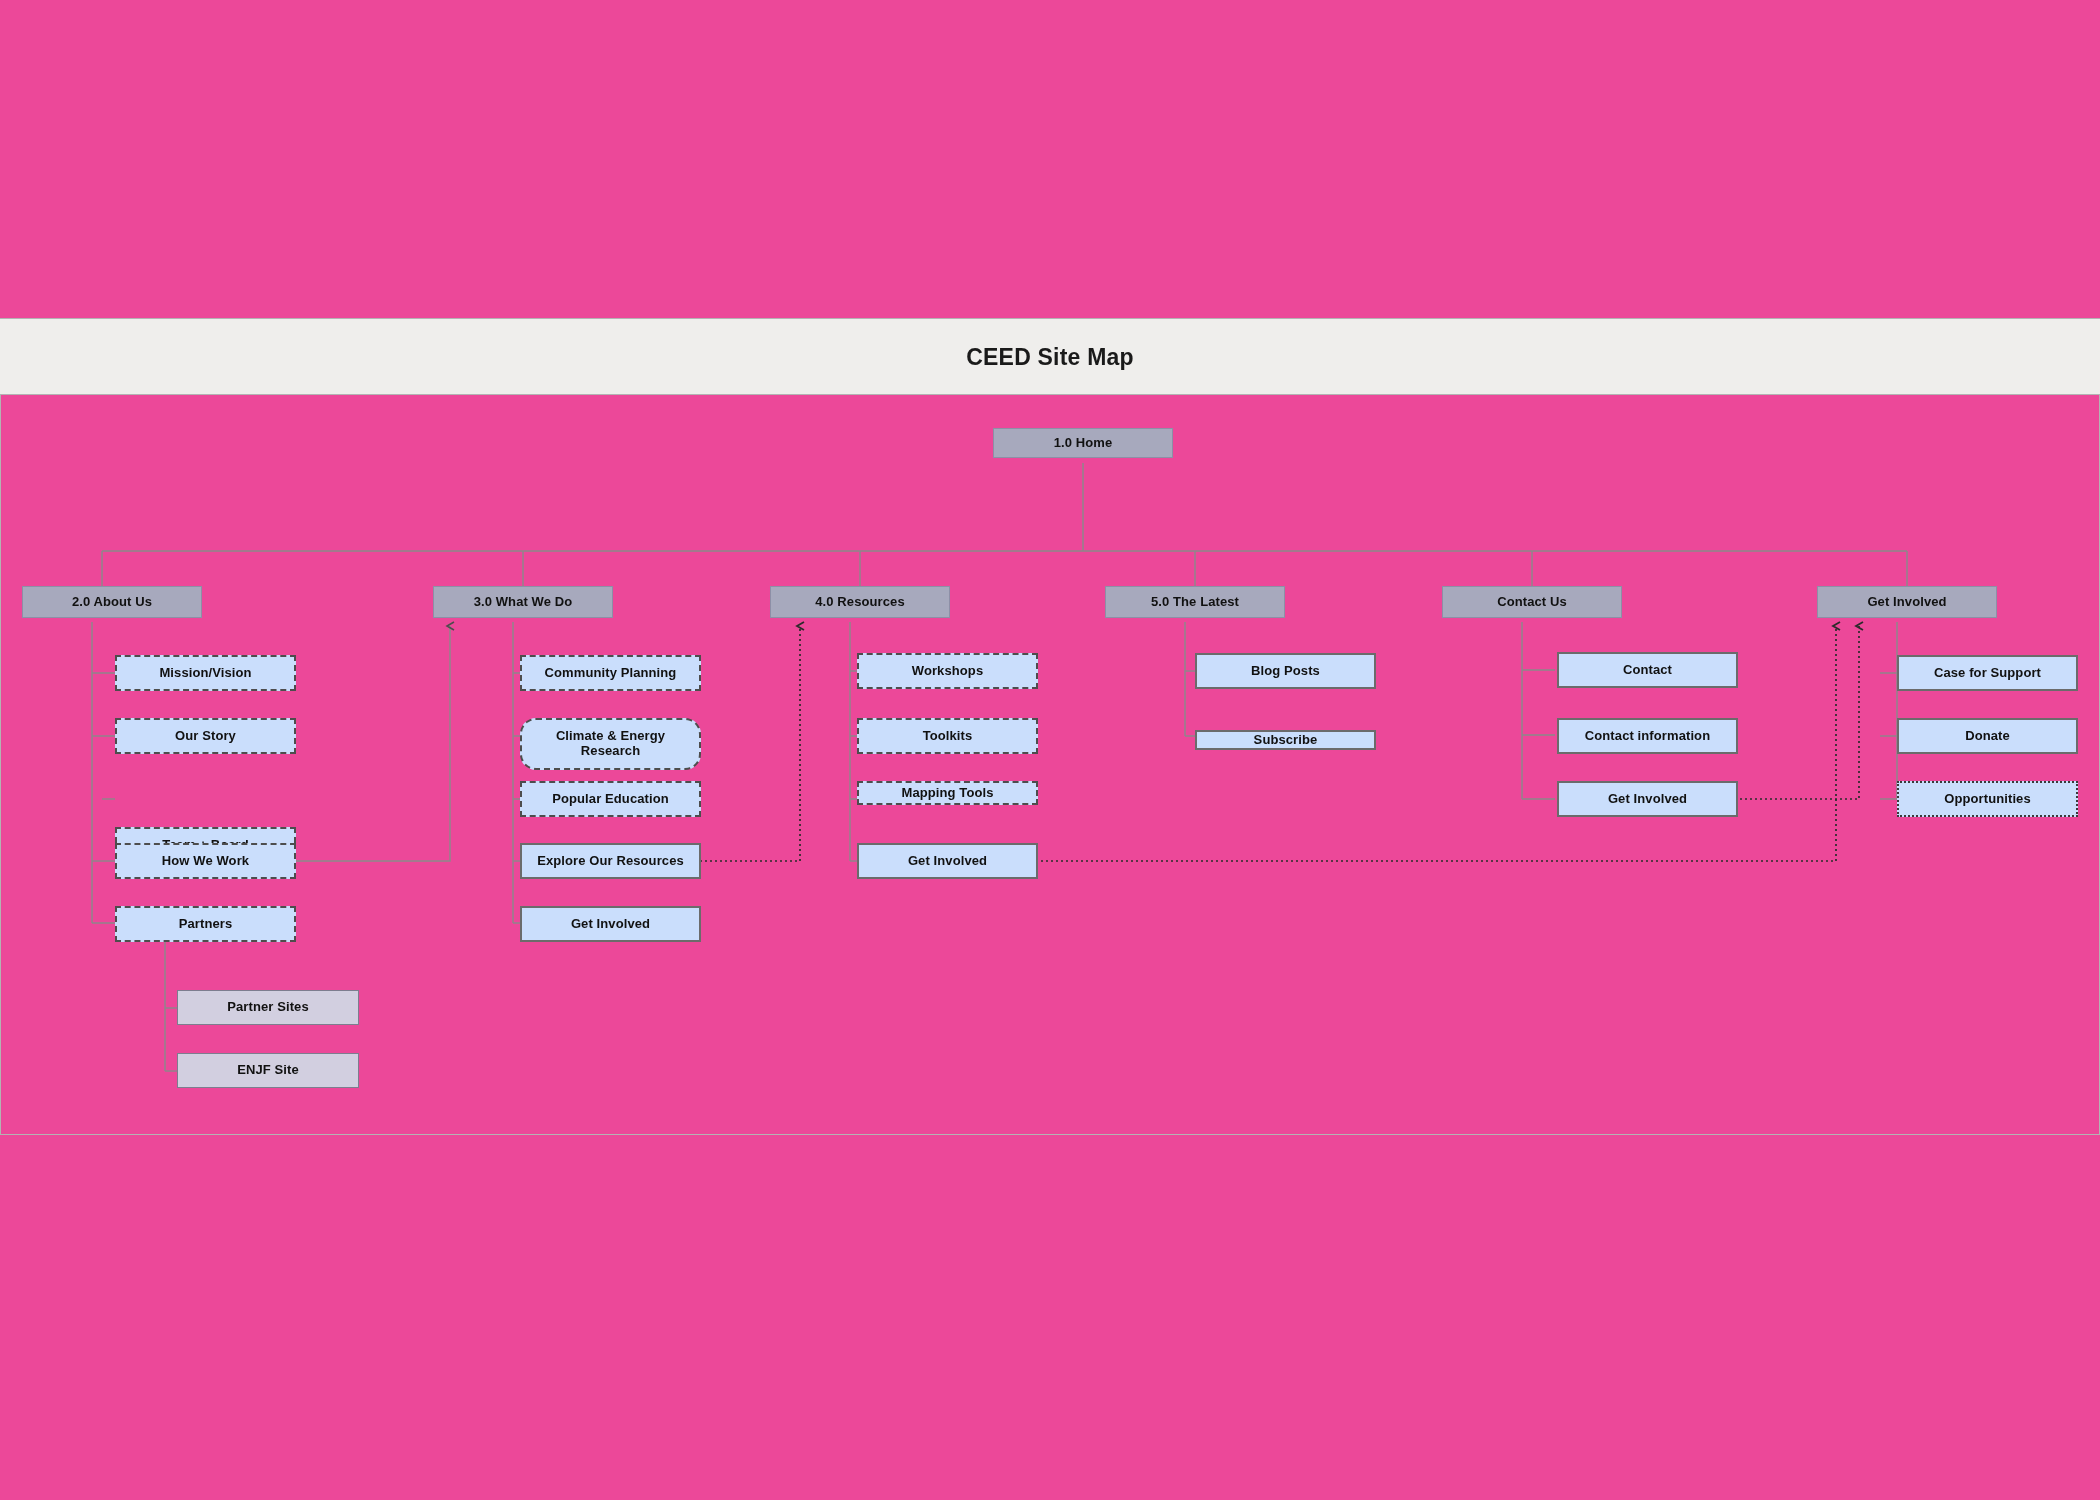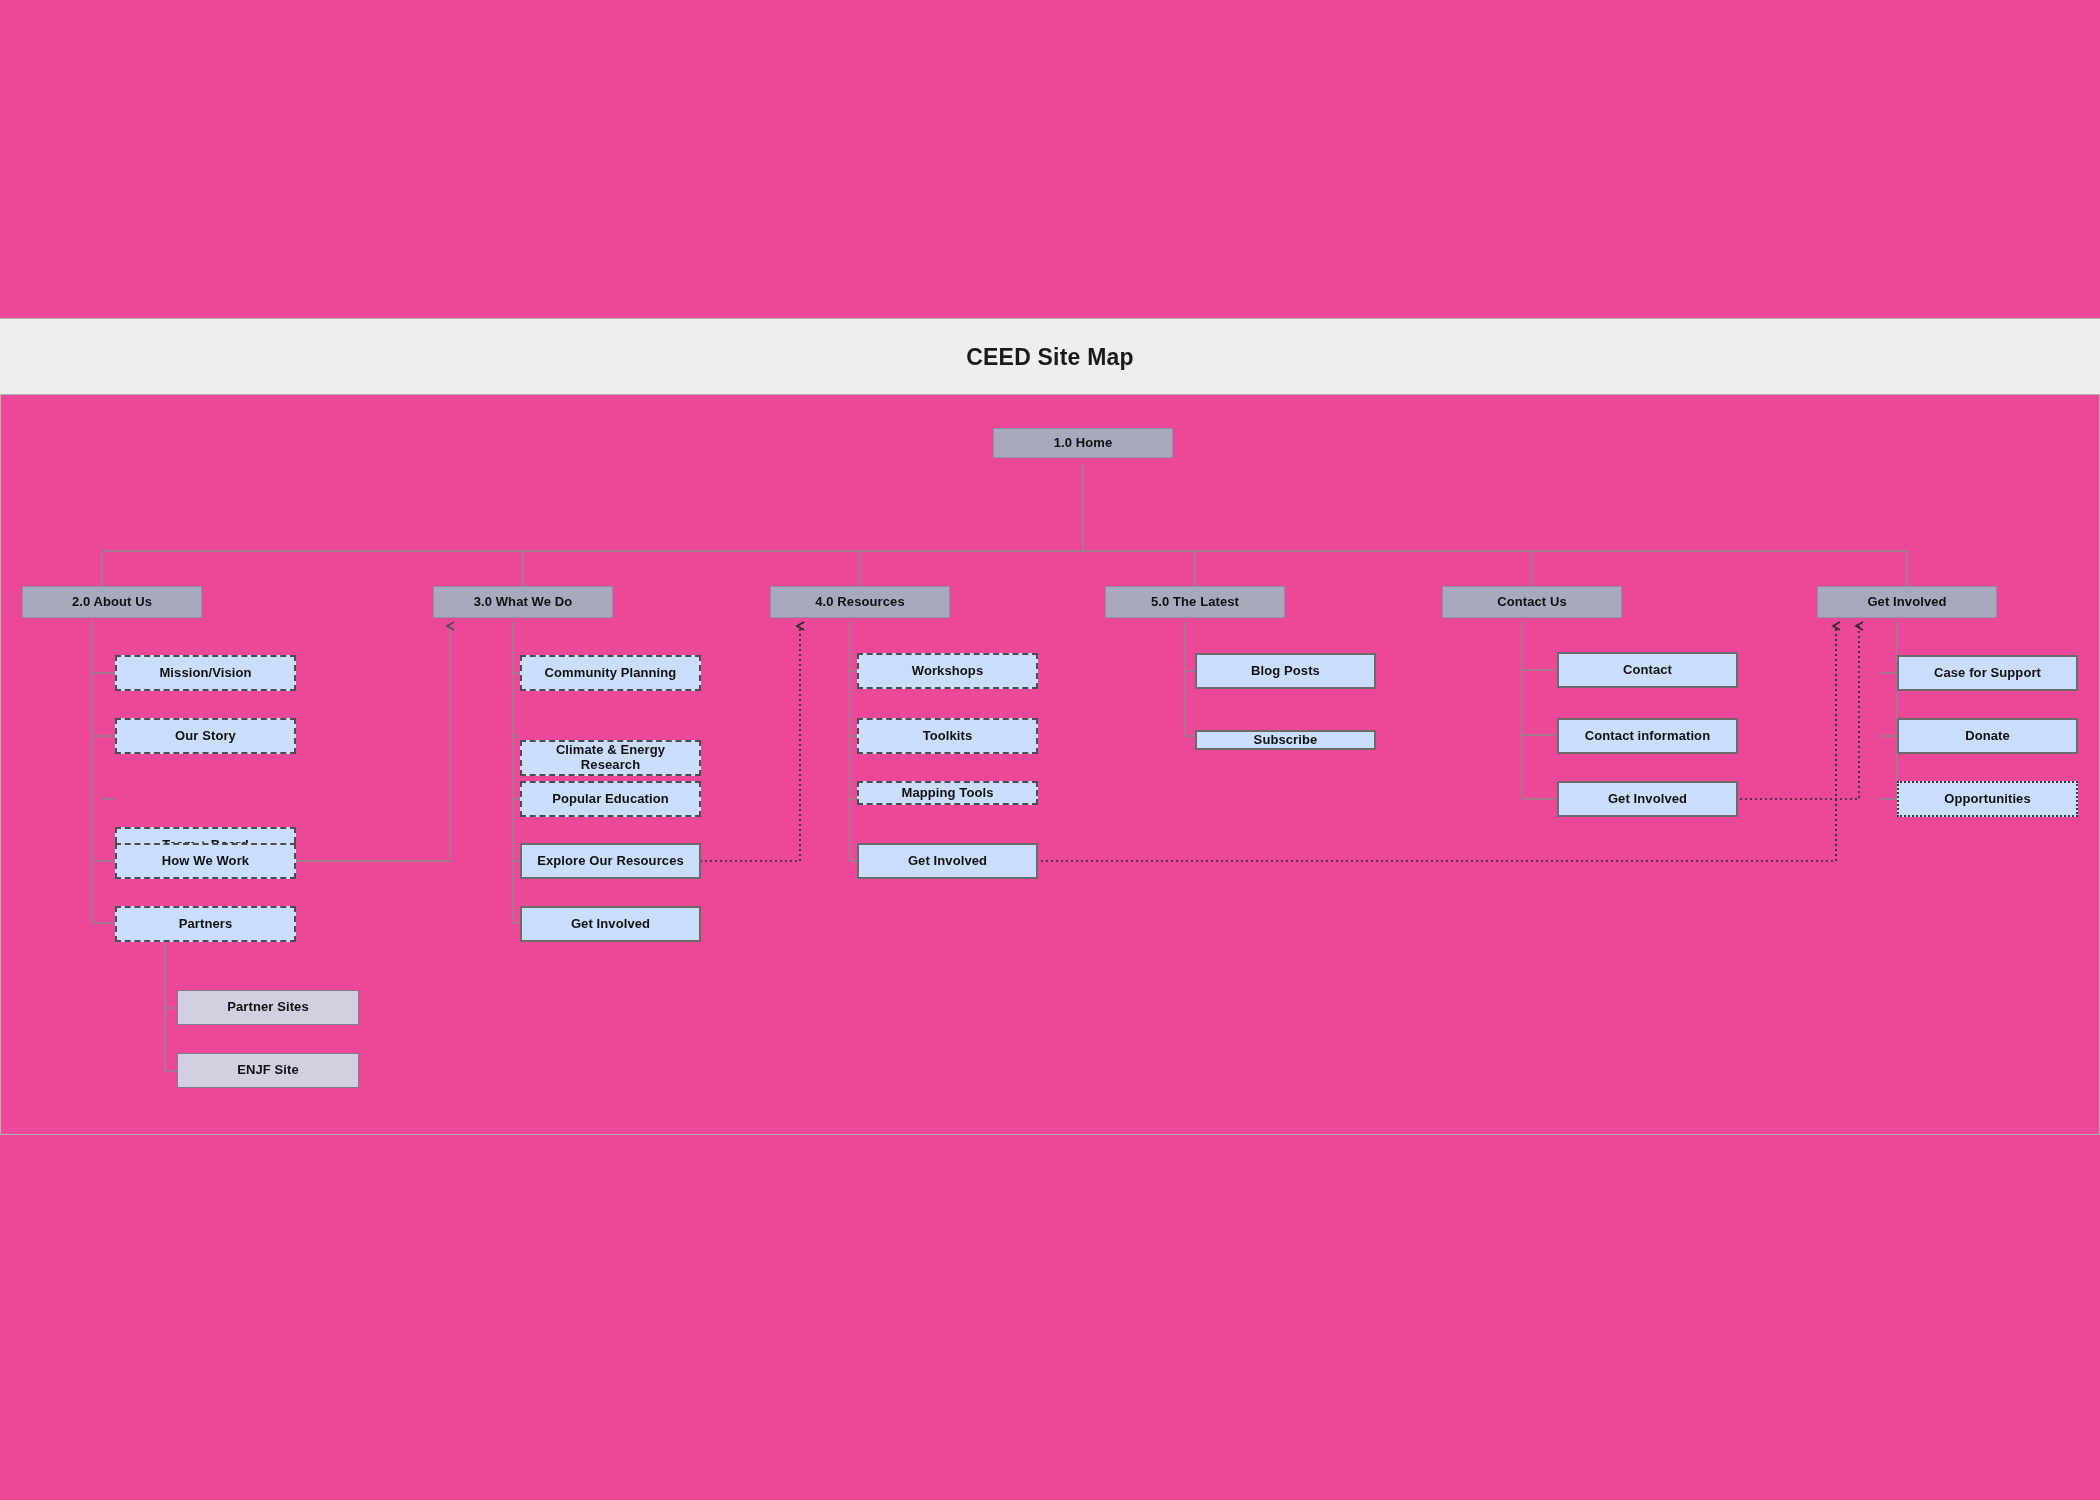--- a/index.html
+++ b/index.html
@@ -204,21 +204,21 @@
   <div class="node leaf-dashed" style="left:115px; top:655px; width:181px; height:36px;">Mission/Vision</div>
   <div class="node leaf-dashed" style="left:115px; top:718px; width:181px; height:36px;">Our Story</div>
   <div class="node leaf-dashed" style="left:115px; top:781px; width:181px; height:36px;margin-top:46px;">Team + Board</div>
   <div class="node leaf-dashed" style="left:115px; top:843px; width:181px; height:36px;">How We Work</div>
   <div class="node leaf-dashed" style="left:115px; top:906px; width:181px; height:36px;">Partners</div>
 
   <div class="node external" style="left:177px; top:990px; width:182px; height:35px;">Partner Sites</div>
   <div class="node external" style="left:177px; top:1053px; width:182px; height:35px;">ENJF Site</div>
 
   <div class="node leaf-dashed" style="left:520px; top:655px; width:181px; height:36px;">Community Planning</div>
-  <div class="node leaf-dashed" style="left:520px; top:740px; width:181px; height:36px;">Climate &amp; Energy Research</div>
+  <div class="node leaf-dashed" style="left:520px; top:718px; width:181px; height:52px;border-radius:16px;">Climate &amp; Energy Research</div>
   <div class="node leaf-dashed" style="left:520px; top:781px; width:181px; height:36px;">Popular Education</div>
   <div class="node leaf-solid" style="left:520px; top:843px; width:181px; height:36px;">Explore Our Resources</div>
   <div class="node leaf-solid" style="left:520px; top:906px; width:181px; height:36px;">Get Involved</div>
 
   <div class="node leaf-dashed" style="left:857px; top:653px; width:181px; height:36px;">Workshops</div>
   <div class="node leaf-dashed" style="left:857px; top:718px; width:181px; height:36px;">Toolkits</div>
   <div class="node leaf-dashed" style="left:857px; top:781px; width:181px; height:24px;">Mapping Tools</div>
   <div class="node leaf-solid" style="left:857px; top:843px; width:181px; height:36px;">Get Involved</div>
 
   <div class="node leaf-solid" style="left:1195px; top:653px; width:181px; height:36px;">Blog Posts</div>

